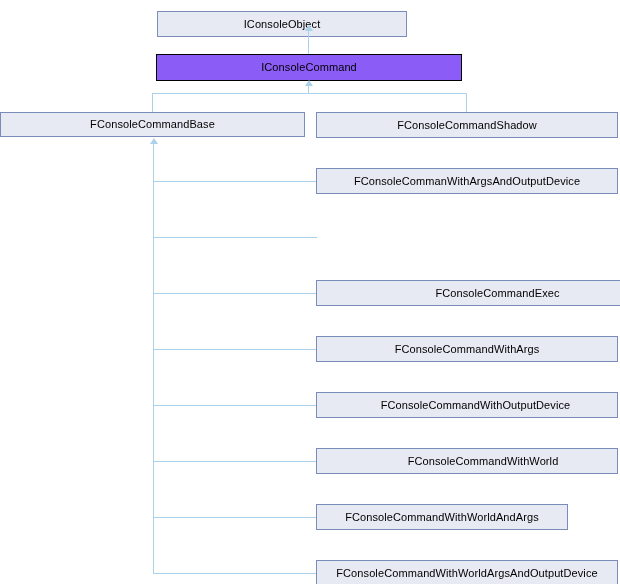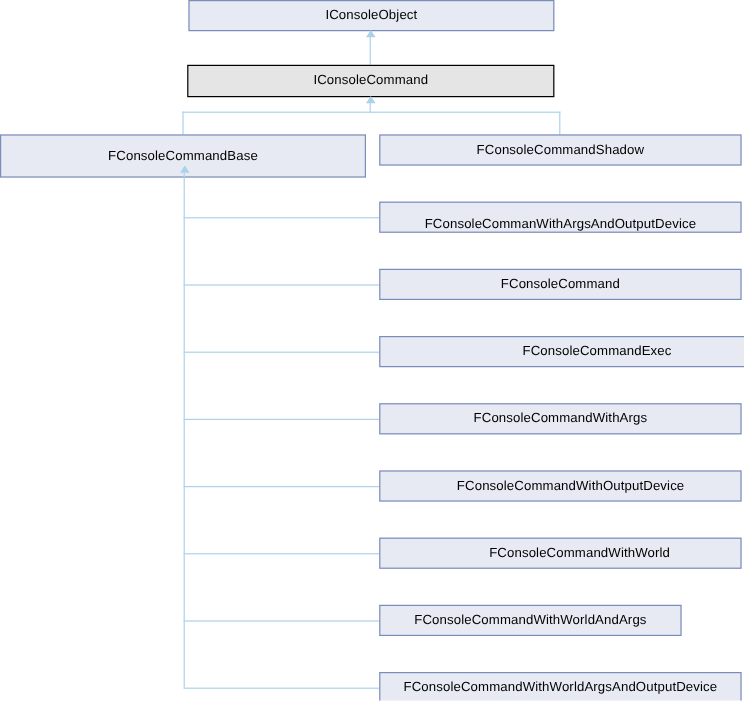--- a/index.html
+++ b/index.html
@@ -28,21 +28,21 @@
     letter-spacing: 0.1px;
     color: #000000;
     white-space: nowrap;
     overflow: hidden;
   }
   .node.base {
     background: #e7eaf3;
     border: 1px solid #7a8cba;
   }
   .node.current {
-    background: #e5e5e5;
+    background: #8b5cf6;
     border: 1px solid #000000;
   }
   .node-label {
     display: block;
     padding: 0 4px;
   }
   
   .edge {
     position: absolute;
     background: #acd1ea;
@@ -56,56 +56,53 @@
     border-left: 4px solid transparent;
     border-right: 4px solid transparent;
     border-bottom: 6px solid #acd1ea;
   }
 </style>
 </head>
 <body>
 
 <div id="diagram">
 
-  <div class="node base" style="left:157px; top:0px; width:305px; height:26px;">
+  <div class="node base" style="left:157px; top:11px; width:250px; height:26px;">
     <span class="node-label">IConsoleObject</span>
   </div>
 
   <div class="edge v" style="left:308px; top:30px; width:1px; height:24px;"></div>
   <div class="arrow-up" style="left:305px; top:25px;"></div>
 
   <div class="node current" style="left:156px; top:54px; width:306px; height:27px;">
     <span class="node-label">IConsoleCommand</span>
   </div>
 
   <div class="edge v" style="left:308px; top:85px; width:1px; height:9px;"></div>
   <div class="arrow-up" style="left:305px; top:80px;"></div>
   <div class="edge h" style="left:152px; top:93px; width:315px; height:1px;"></div>
   <div class="edge v" style="left:152px; top:93px; width:1px; height:20px;"></div>
   <div class="edge v" style="left:466px; top:93px; width:1px; height:20px;"></div>
 
-  <div class="node base" style="left:0px; top:112px; width:305px; height:36px;">
+  <div class="node base" style="left:0px; top:112px; width:305px; height:25px;">
     <span class="node-label">FConsoleCommandBase</span>
   </div>
   <div class="node base" style="left:316px; top:112px; width:302px; height:26px;">
     <span class="node-label">FConsoleCommandShadow</span>
   </div>
 
   <div class="arrow-up" style="left:150px; top:138px;"></div>
   <div class="edge v" style="left:153px; top:144px; width:1px; height:429px;"></div>
 
   <div class="edge h" style="left:153px; top:181px; width:164px; height:1px;"></div>
-  <div class="node base" style="left:316px; top:168px; width:302px; height:26px;align-items:flex-end;">
+  <div class="node base" style="left:316px; top:168px; width:302px; height:26px;">
     <span class="node-label">FConsoleCommanWithArgsAndOutputDevice</span>
   </div>
 
   <div class="edge h" style="left:153px; top:237px; width:164px; height:1px;"></div>
-  <div class="node base" style="left:316px; top:224px; width:302px; height:26px;">
-    <span class="node-label">FConsoleCommand</span>
-  </div>
 
   <div class="edge h" style="left:153px; top:293px; width:164px; height:1px;"></div>
   <div class="node base" style="left:316px; top:280px; width:363px; height:26px;">
     <span class="node-label">FConsoleCommandExec</span>
   </div>
 
   <div class="edge h" style="left:153px; top:349px; width:164px; height:1px;"></div>
   <div class="node base" style="left:316px; top:336px; width:302px; height:26px;">
     <span class="node-label">FConsoleCommandWithArgs</span>
   </div>

